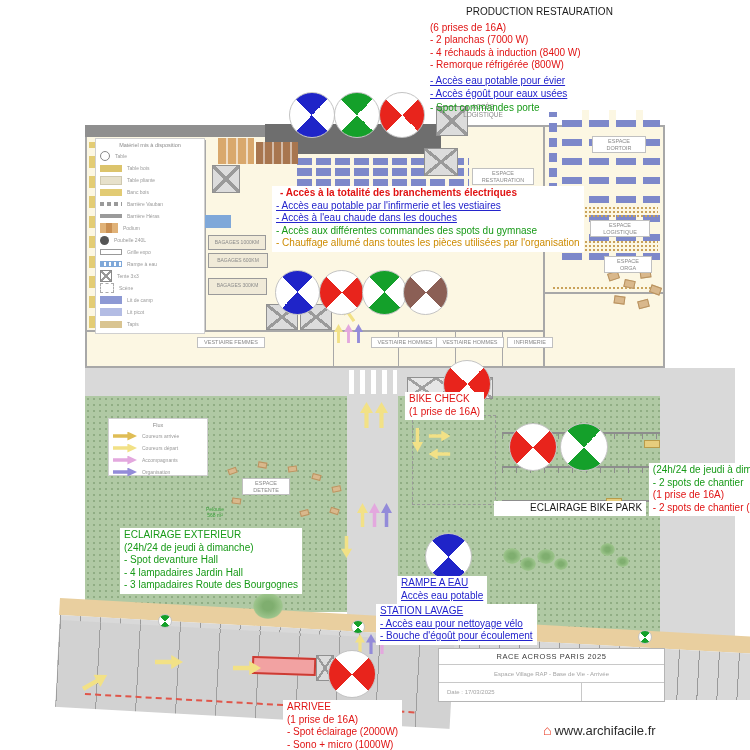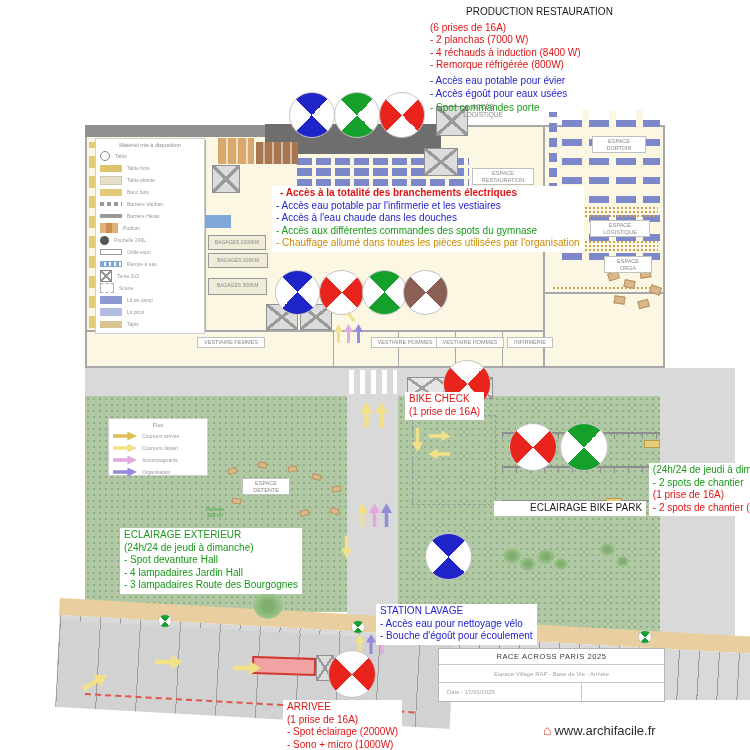--- a/index.html
+++ b/index.html
@@ -52,21 +52,21 @@
   .beacon.v{background:conic-gradient(from 315deg,var(--c) 0 90deg,#fff 0 180deg,var(--c) 0 270deg,#fff 0);}
   .beacon.h{background:conic-gradient(from 45deg,var(--c) 0 90deg,#fff 0 180deg,var(--c) 0 270deg,#fff 0);}
   .c-red{--c:var(--red);} .c-green{--c:var(--green);} .c-blue{--c:var(--blue);} .c-brown{--c:var(--brown);}
   
   .arr{position:absolute;clip-path:polygon(50% 0,100% 42%,66% 42%,66% 100%,34% 100%,34% 42%,0 42%);}
   .a-yellow{background:var(--arrow_yellow);} .a-pink{background:var(--arrow_pink);}
   .a-purple{background:var(--arrow_purple);} .a-gold{background:var(--arrow_gold);}
   
   .ann{font-size:10px;line-height:12.6px;white-space:nowrap;}
   .ann .tt{color:#1a1a1a;padding-left:36px;}
-  .t-red{color:var(--text_red);} .t-blue{color:var(--text_blue);}
+  .t-red{color:var(--text_red);} .t-blue{color:var(--text_blue);text-decoration:underline;}
   .t-green{color:var(--text_green);} .t-orange{color:var(--text_orange);}
   .whitebg{background:#fff;padding:1px 4px 2px 4px;}
   .rlabel{position:absolute;background:#fff;border:1px solid #c0c0c0;color:#8a8a8a;
      font-size:5.5px;line-height:6.5px;text-align:center;padding:1px 2px;white-space:nowrap;}
   .glabel{position:absolute;color:#8a8a8a;font-size:6.5px;line-height:7.5px;text-align:center;white-space:nowrap;}
   .bagbox{position:absolute;background:#f0ead8;border:1px solid #9a9a9a;color:#8a8a8a;
      font-size:5px;line-height:12px;text-align:center;white-space:nowrap;box-sizing:border-box;}
   
   .legend{position:absolute;background:#fff;border:1px solid #d0d0d0;box-sizing:border-box;padding:3px 4px;}
   .legend .ltitle{font-size:5.5px;color:#8a8a8a;text-align:center;margin-bottom:2px;white-space:nowrap;}
@@ -380,20 +380,24 @@
   </div>
 
   <div class="abs ann whitebg" style="left:120px;top:528px;">
     <div class="t-green">ECLAIRAGE EXTERIEUR</div>
     <div class="t-green">(24h/24 de jeudi à dimanche)</div>
     <div class="t-green">- Spot devanture Hall</div>
     <div class="t-green">- 4 lampadaires Jardin Hall</div>
     <div class="t-green">- 3 lampadaires Route des Bourgognes</div>
   </div>
 
+  <div class="abs ann whitebg" style="left:397px;top:576px;">
+    <div class="t-blue">RAMPE A EAU</div>
+    <div class="t-blue">Accès eau potable</div>
+  </div>
 
   <div class="abs ann whitebg" style="left:376px;top:604px;">
     <div class="t-blue">STATION LAVAGE</div>
     <div class="t-blue">- Accès eau pour nettoyage vélo</div>
     <div class="t-blue">- Bouche d'égoût pour écoulement</div>
   </div>
 
   <div class="abs ann whitebg" style="left:283px;top:700px;">
     <div class="t-red">ARRIVEE</div>
     <div class="t-red">(1 prise de 16A)</div>

